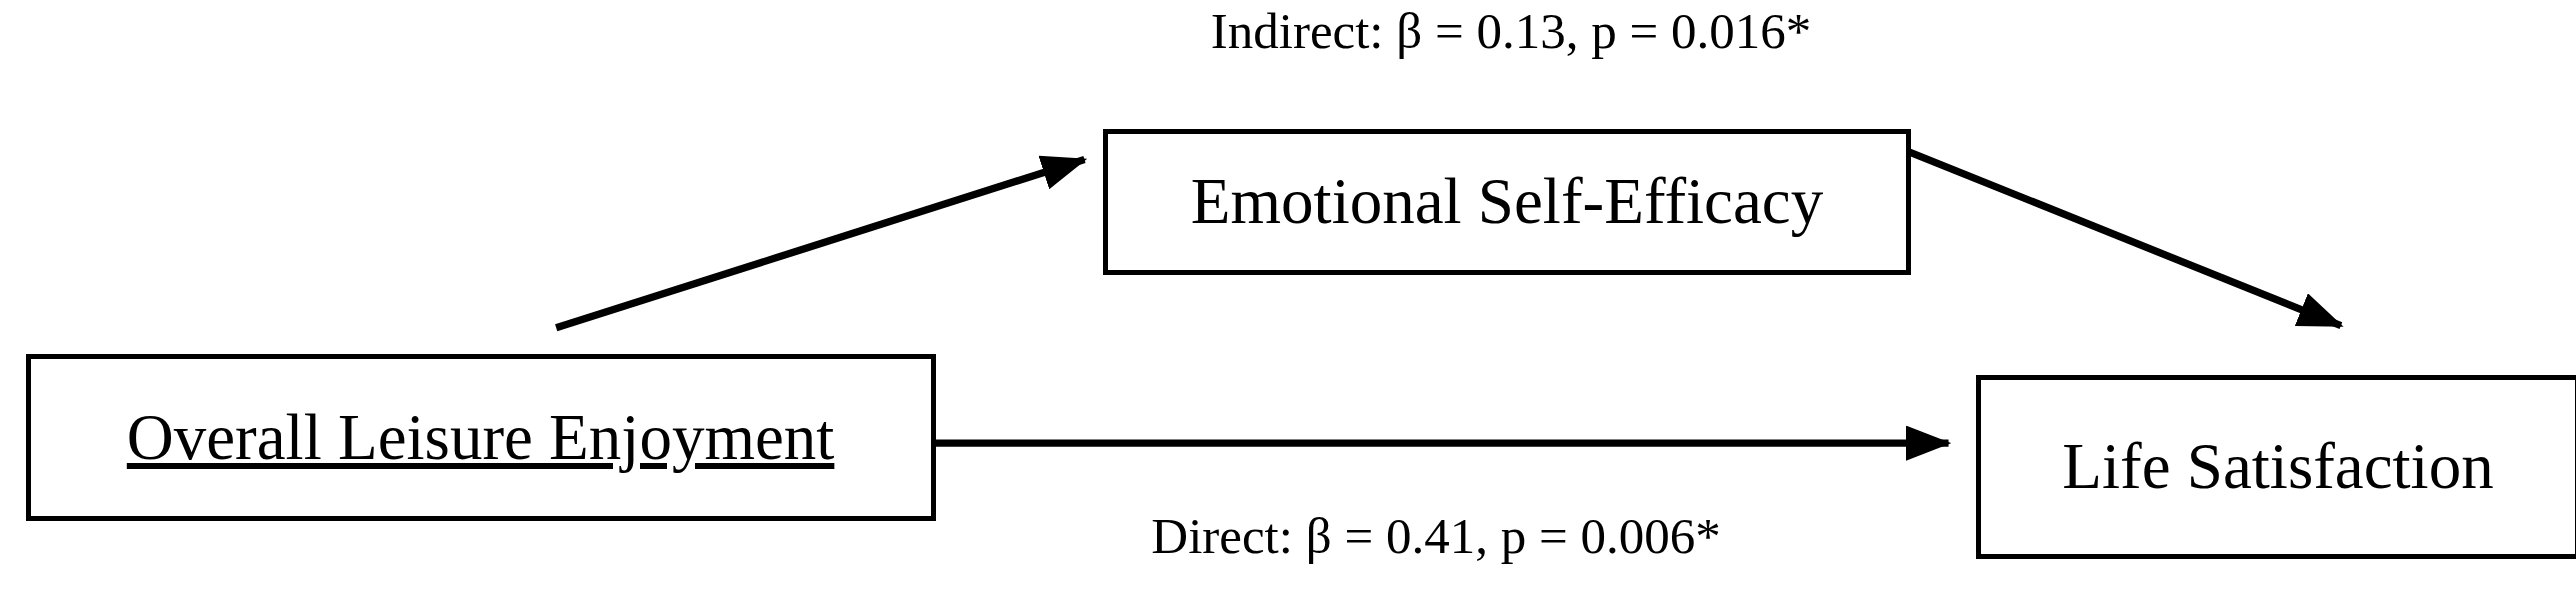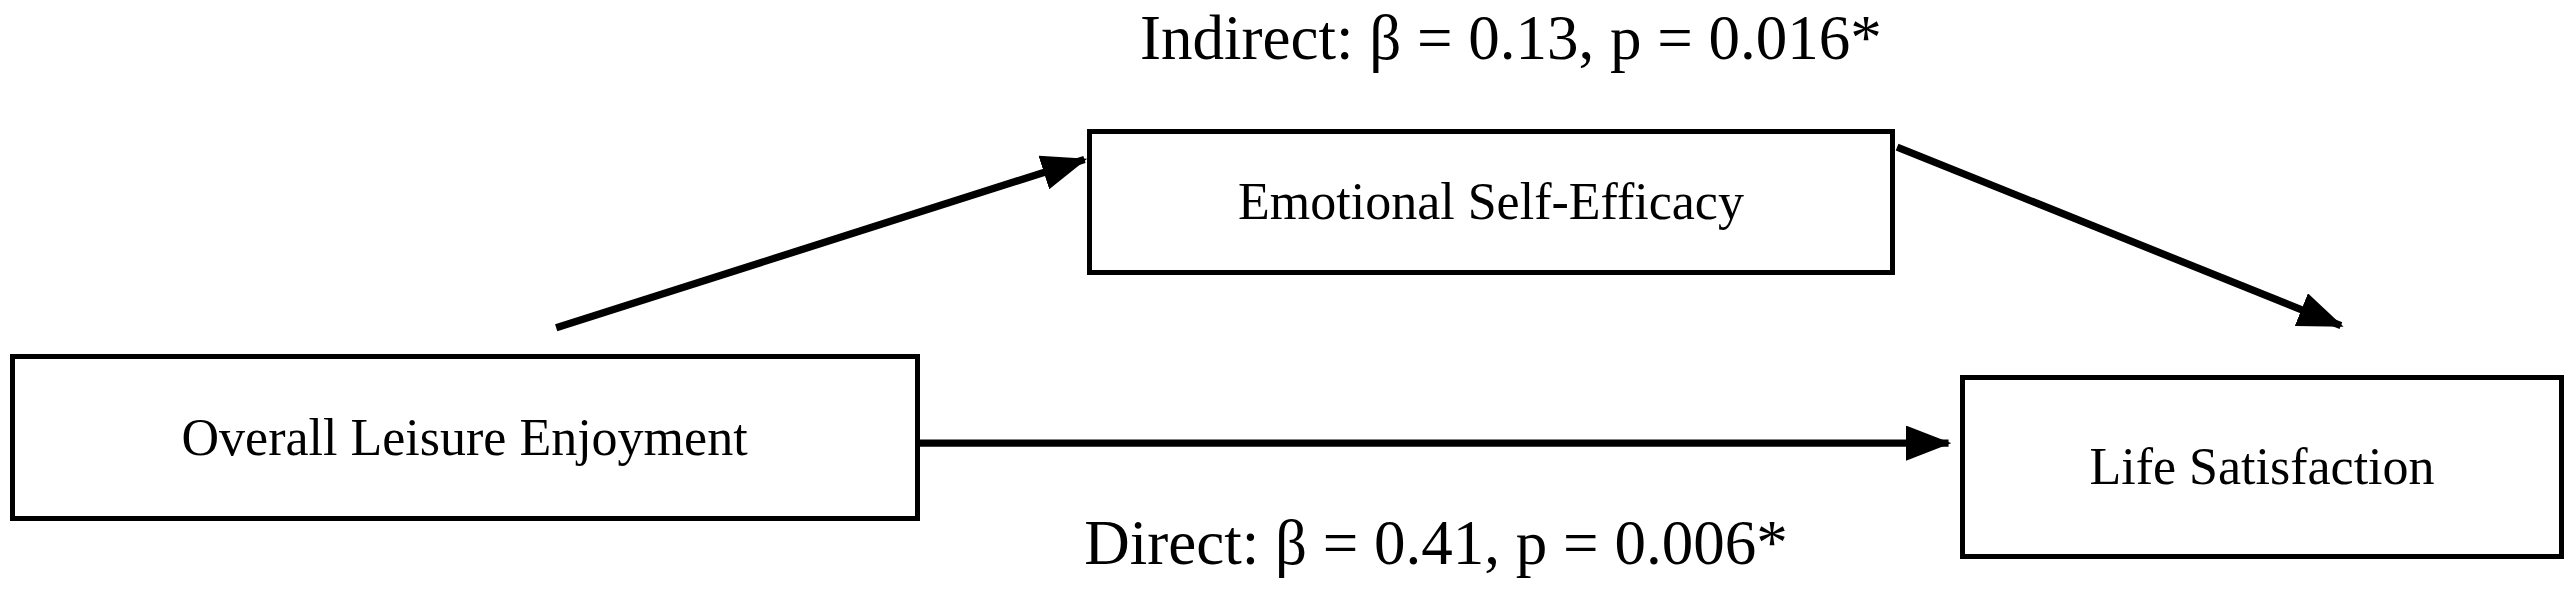--- a/index.html
+++ b/index.html
@@ -33,31 +33,32 @@
   }
   .node {
     position: absolute;
     box-sizing: border-box;
     border: 5.9px solid var(--color-line, #000000);
     background: var(--color-box-fill, #ffffff);
     display: flex;
     align-items: center;
     justify-content: center;
     text-align: center;
-    font-size: 52px;
+    font-size: 65px;
     line-height: 1.1;
     white-space: nowrap;
+    margin-left: 16px;
   }
-  .node-predictor { left: 9.6px;   top: 354px; width: 910px; height: 167px; }
+  .node-predictor { left: 9.6px;   top: 354px; width: 910px; height: 167px; text-decoration: underline; }
   .node-mediator  { left: 1087px; top: 129px; width: 808px; height: 146px; }
   .node-outcome   { left: 1960px; top: 375px; width: 604px;  height: 184px; }
   .stat-label {
     position: absolute;
     transform: translateX(-50%);
-    font-size: 63px;
+    font-size: 51px;
     line-height: 1.15;
     white-space: nowrap;
     text-align: center;
   }
   .label-indirect { left: 1511px; top: 1.5px; }
   .label-direct   { left: 1436px; top: 507px; }
 </style>
 </head>
 <body>
 

